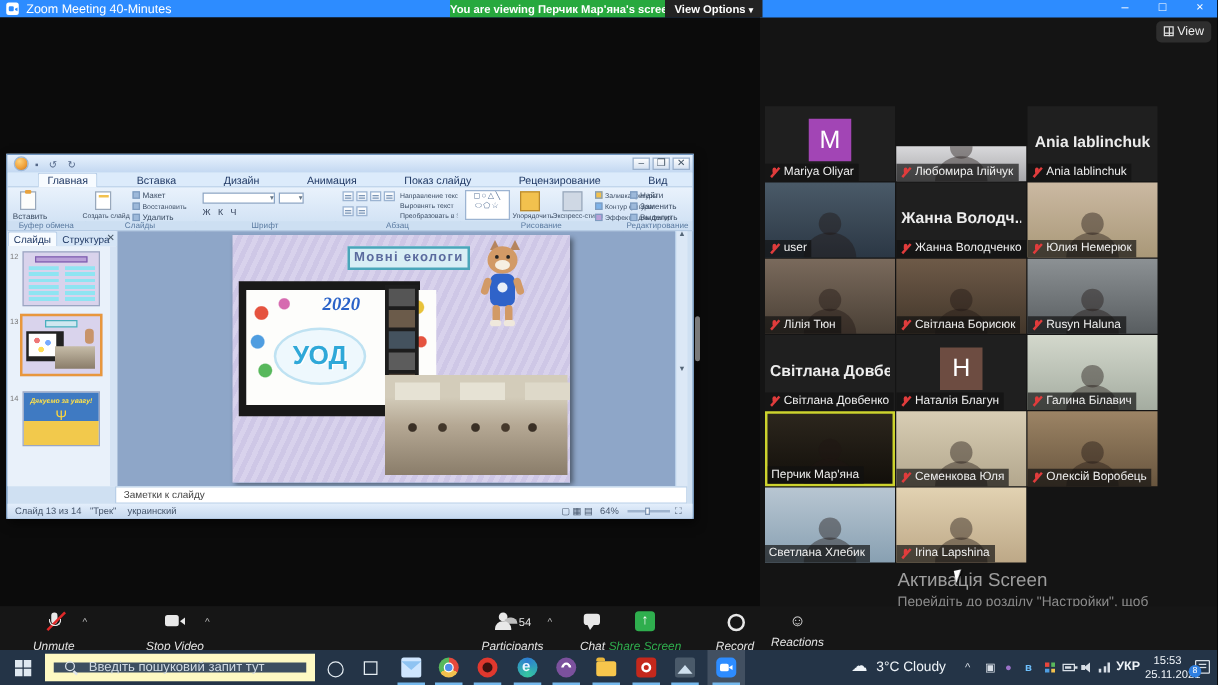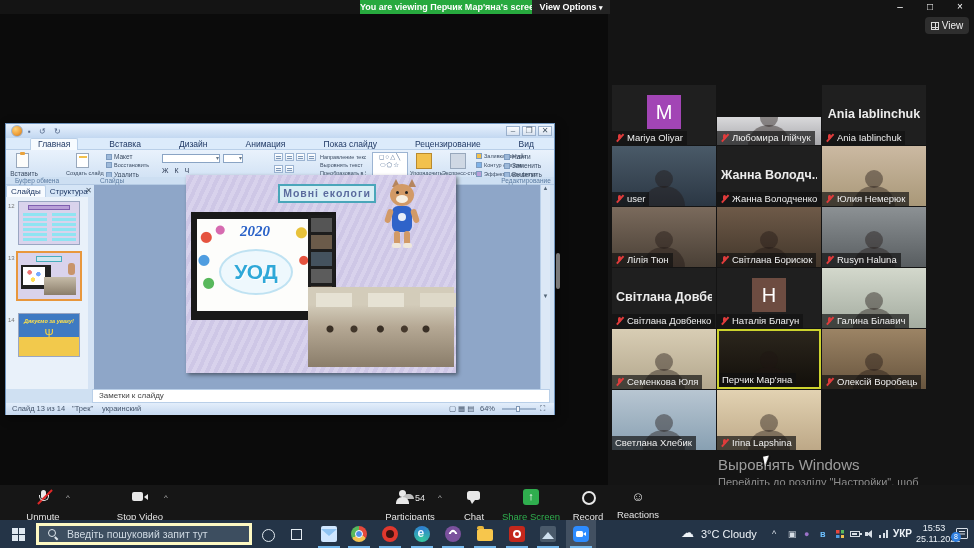--- a/index.html
+++ b/index.html
@@ -87,21 +87,21 @@
   .t13room{position:absolute;left:26px;top:24px;width:32px;height:18px;background:linear-gradient(#c6bca8,#8a7d6a);}
   .t14{background:linear-gradient(180deg,#3f7ac2 0 55%,#f2c94c 55% 100%);}
   .t14txt{position:absolute;left:0;top:4px;width:100%;text-align:center;font-size:5.5px;font-style:italic;font-weight:bold;color:#ffe14a;}
   .t14tr{position:absolute;left:50%;top:13px;transform:translateX(-50%);font-size:11px;color:#ffd73a;}
   .panescroll{left:82px;top:12px;width:6px;height:192px;background:#d5e3f4;}
 
   
   .canvas{left:88px;top:61px;width:446px;height:204px;background:#8ea6c8;}
   .vscroll{left:534px;top:61px;width:10px;height:204px;background:#dce8f6;border-left:1px solid #b9cfe8;box-sizing:border-box;
            font-size:6px;color:#567;text-align:center;}
-  .slide{left:180px;top:51px;width:270px;height:198px;
+  .slide{left:180px;top:64px;width:270px;height:198px;
          background:repeating-linear-gradient(115deg,#d8d2ec 0 4px,#cec7e6 4px 8px);
          box-shadow:2px 2px 4px rgba(0,0,0,.45);}
   .s-title{position:absolute;left:92px;top:9px;width:98px;height:19px;background:#d8eef5;border:2px solid #4aa6ba;
            box-sizing:border-box;text-align:center;line-height:15px;font-size:10.5px;font-weight:bold;color:#5b6b9e;letter-spacing:1px;}
   
   .lynx{position:absolute;left:198px;top:4px;width:44px;height:100px;}
   .lynx .ear1,.lynx .ear2{position:absolute;top:0;width:0;height:0;border-left:4px solid transparent;border-right:4px solid transparent;border-bottom:8px solid #b5855f;}
   .lynx .ear1{left:8px;} .lynx .ear2{left:24px;}
   .lynx .head{position:absolute;left:6px;top:5px;width:24px;height:22px;background:#d29a66;border-radius:50%;}
   .lynx .muz{position:absolute;left:12px;top:16px;width:12px;height:8px;background:#f6efe2;border-radius:50%;}
@@ -117,21 +117,21 @@
   .lynx .ft1{left:8px;} .lynx .ft2{left:19px;}
   
   .pic1{position:absolute;left:5px;top:37px;width:145px;height:108px;background:#191919;}
   .pic1 .inner{position:absolute;left:6px;top:7px;width:116px;height:92px;background:
        radial-gradient(circle at 8% 20%,#e5533f 5px,transparent 6px),
        radial-gradient(circle at 6% 45%,#4f9de0 5px,transparent 6px),
        radial-gradient(circle at 10% 70%,#58b85c 5px,transparent 6px),
        radial-gradient(circle at 20% 12%,#d66bb0 4px,transparent 5px),
        radial-gradient(circle at 90% 15%,#e8c23a 5px,transparent 6px),
        radial-gradient(circle at 92% 45%,#e5533f 4px,transparent 5px),
-       #fdfdfb;}
+       #fdfdfb; padding-left: 36px;}
   .pic1 .yr{position:absolute;left:0;top:4px;width:100%;text-align:center;font-size:15px;font-weight:bold;font-style:italic;
             color:#2a62c8;font-family:"Liberation Serif",serif;}
   .pic1 .cloud{position:absolute;left:22px;top:30px;width:74px;height:46px;background:#eef8fd;border-radius:50%;
             border:2px solid #bfe2f2;box-sizing:border-box;text-align:center;line-height:42px;
             font-size:21px;font-weight:bold;color:#2fa8d8;text-shadow:1px 1px 0 #fff;}
   .strip{position:absolute;left:122px;top:40px;width:27px;height:94px;background:#1d1d1d;}
   .strip i{position:absolute;left:3px;width:21px;height:14px;background:#555;}
   .room{position:absolute;left:122px;top:112px;width:146px;height:80px;
         background:linear-gradient(180deg,#d3ccba 0 22%,#b5a894 50%,#8a7d6a 100%);}
   .room::before{content:"";position:absolute;left:10px;top:38px;width:120px;height:8px;
@@ -181,21 +181,21 @@
   
   .wm1{left:718px;top:456px;font-size:15px;color:#9e9e9e;}
   .wm2{left:718px;top:476px;font-size:11px;color:#8c8c8c;}
   .wm3{left:718px;top:490px;font-size:11px;color:#8c8c8c;}
   .cursor{left:764px;top:456px;width:0;height:0;border-left:6px solid #fff;border-bottom:10px solid transparent;
           transform:rotate(-12deg);filter:drop-shadow(1px 1px 0 #000);}
 
   
   .ztool{left:0;top:485px;width:974px;height:35px;background:#161616;}
   .tool{position:absolute;top:4px;text-align:center;color:#e4e4e4;font-size:9.5px;}
-  .tool .lbl{margin-top:4px;white-space:nowrap;}
+  .tool .lbl{margin-top:4px;white-space:nowrap;font-style:italic;}
   .tcar{position:absolute;font-size:8px;color:#bbb;}
   .micbig{position:relative;display:inline-block;width:16px;height:16px;}
   .micbig::before{content:"";position:absolute;left:6px;top:1px;width:5px;height:9px;background:#e8e8e8;border-radius:2.5px;}
   .micbig::after{content:"";position:absolute;left:3.5px;top:6px;width:10px;height:6px;border:1.5px solid #e8e8e8;border-top:none;
         border-radius:0 0 7px 7px;box-sizing:border-box;}
   .micslash{position:absolute;left:0;top:7px;width:20px;height:2px;background:#e02828;transform:rotate(-45deg);}
   .cambig{position:relative;display:inline-block;width:18px;height:16px;}
   .cambig::before{content:"";position:absolute;left:1px;top:3px;width:11px;height:9px;background:#e8e8e8;border-radius:2px;}
   .cambig::after{content:"";position:absolute;left:12.5px;top:4.5px;border-top:3px solid transparent;border-bottom:3px solid transparent;
         border-right:4.5px solid #e8e8e8;}
@@ -213,21 +213,21 @@
   .recbig::before{content:"";position:absolute;left:2px;top:2px;width:10px;height:10px;border:2px solid #e8e8e8;border-radius:50%;box-sizing:content-box;}
   .reactbig{display:inline-block;width:16px;height:16px;font-size:13px;line-height:15px;color:#e8e8e8;}
 
   
   .tbar{left:0;top:520px;width:974px;height:28px;background:#243447;}
   .winlogo{left:12px;top:528px;width:13px;height:13px;background:
       linear-gradient(#dfe8f0,#dfe8f0) 0 0/6px 6px no-repeat,
       linear-gradient(#dfe8f0,#dfe8f0) 7px 0/6px 6px no-repeat,
       linear-gradient(#dfe8f0,#dfe8f0) 0 7px/6px 6px no-repeat,
       linear-gradient(#dfe8f0,#dfe8f0) 7px 7px/6px 6px no-repeat;}
-  .sbox{left:36px;top:523px;width:216px;height:22px;background:#3d4e60;border:3px solid #fef9c3;box-sizing:border-box;
+  .sbox{left:36px;top:523px;width:216px;height:22px;background:#3d4e60;border:7px solid #fef9c3;box-sizing:border-box;
         color:#dfe6ec;font-size:10.5px;display:flex;align-items:center;}
   .mag{position:relative;width:10px;height:10px;margin:0 7px 0 9px;flex:0 0 auto;}
   .mag::before{content:"";position:absolute;left:0;top:0;width:6px;height:6px;border:1.5px solid #dfe6ec;border-radius:50%;}
   .mag::after{content:"";position:absolute;left:7px;top:7px;width:4px;height:1.5px;background:#dfe6ec;transform:rotate(45deg);transform-origin:left;}
   .sbox input{background:transparent;border:none;outline:none;color:#dfe6ec;font-size:10.5px;width:170px;
         font-family:"Liberation Sans",sans-serif;}
   .sbox input::placeholder{color:#cfd9e2;opacity:1;}
   .cortana{left:262px;top:529px;width:11px;height:11px;border:1.5px solid #e4ecf2;border-radius:50%;}
   .taskview{left:291px;top:529px;width:11px;height:11px;border:1.5px solid #e4ecf2;box-sizing:border-box;}
   .tapp{position:absolute;top:526px;width:16px;height:16px;}
@@ -277,20 +277,24 @@
   .notif{left:956px;top:528px;width:12px;height:11px;border:1px solid #d7dee6;border-radius:1px;box-sizing:border-box;}
   .notif::before{content:"";position:absolute;left:2px;top:2px;width:6px;height:1px;background:#d7dee6;box-shadow:0 2.5px 0 #d7dee6;}
   .badge{position:absolute;left:-6px;top:3px;width:10px;height:10px;background:#2f7fe0;border-radius:50%;
          color:#fff;font-size:7px;text-align:center;line-height:10px;}
 </style>
 </head>
 <body>
 
 <div id="stage">
 
+  <div class="abs ztitle">
+    <div class="abs zt-icon"></div>
+    <div class="abs zt-text">Zoom Meeting 40-Minutes</div>
+  </div>
   <div class="abs zbanner">You are viewing Перчик Мар'яна's screen</div>
   <div class="abs zviewopt"><span>View Options</span> <span class="car">▾</span></div>
   <div class="abs zctl" style="left:888px;">–</div>
   <div class="abs zctl" style="left:918px;">□</div>
   <div class="abs zctl" style="left:948px;">×</div>
 
   <div class="abs shield"></div>
   <div class="abs viewpill"><span class="gridglyph"></span><span>View</span></div>
 
   <div class="abs sharebg"></div>
@@ -512,33 +516,33 @@
         </div>
     </div>
 
     <div class="tile p12">
       <div class="person"></div>
       <div class="nlabel">
           <span class="mic-s"></span>
           <span>Галина Білавич</span>
         </div>
     </div>
+    <div class="tile p14 active">
+      <div class="person"></div>
+      <div class="nlabel">
+          <span>Перчик Мар'яна</span>
+        </div>
+    </div>
     <div class="tile p13">
       <div class="person"></div>
       <div class="nlabel">
           <span class="mic-s"></span>
           <span>Семенкова Юля</span>
         </div>
     </div>
-    <div class="tile p14 active">
-      <div class="person"></div>
-      <div class="nlabel">
-          <span>Перчик Мар'яна</span>
-        </div>
-    </div>
 
     <div class="tile p16">
       <div class="person"></div>
       <div class="nlabel">
           <span class="mic-s"></span>
           <span>Олексій Воробець</span>
         </div>
     </div>
     <div class="tile p15">
       <div class="person"></div>
@@ -548,21 +552,21 @@
     </div>
     <div class="tile p17">
       <div class="person"></div>
       <div class="nlabel">
           <span class="mic-s"></span>
           <span>Irina Lapshina</span>
         </div>
     </div>
   </div>
 
-  <div class="abs wm1">Выровнять Windows</div>
+  <div class="abs wm1">Активація Screen</div>
   <div class="abs wm2">Перейдіть до розділу "Настройки", щоб активувати</div>
   <div class="abs wm3">Windows.</div>
   <div class="abs cursor"></div>
 
   <div class="abs ztool">
     <div class="tool" style="left:14px;width:58px;">
       <span class="micbig"><span class="micslash"></span></span>
       <span class="tcar" style="left:52px;top:4px;">^</span>
       <div class="lbl">Unmute</div>
     </div>
@@ -573,21 +577,21 @@
     </div>
     <div class="tool" style="left:378px;width:64px;">
       <span class="pplbig"></span><span style="font-size:9px;vertical-align:4px;">54</span>
       <span class="tcar" style="left:60px;top:4px;">^</span>
       <div class="lbl">Participants</div>
     </div>
     <div class="tool" style="left:456px;width:36px;">
       <span class="chatbig"></span>
       <div class="lbl">Chat</div>
     </div>
-    <div class="tool" style="left:500px;width:62px;color:#2fae4e;text-align:center;">
+    <div class="tool" style="left:485px;width:62px;color:#2fae4e;text-align:center;">
       <span class="sharebig"></span>
       <div class="lbl">Share Screen</div>
     </div>
     <div class="tool" style="left:568px;width:40px;">
       <span class="recbig"></span>
       <div class="lbl">Record</div>
     </div>
     <div class="tool" style="left:614px;width:48px;">
       <span class="reactbig">☺</span>
       <div class="lbl">Reactions</div>

